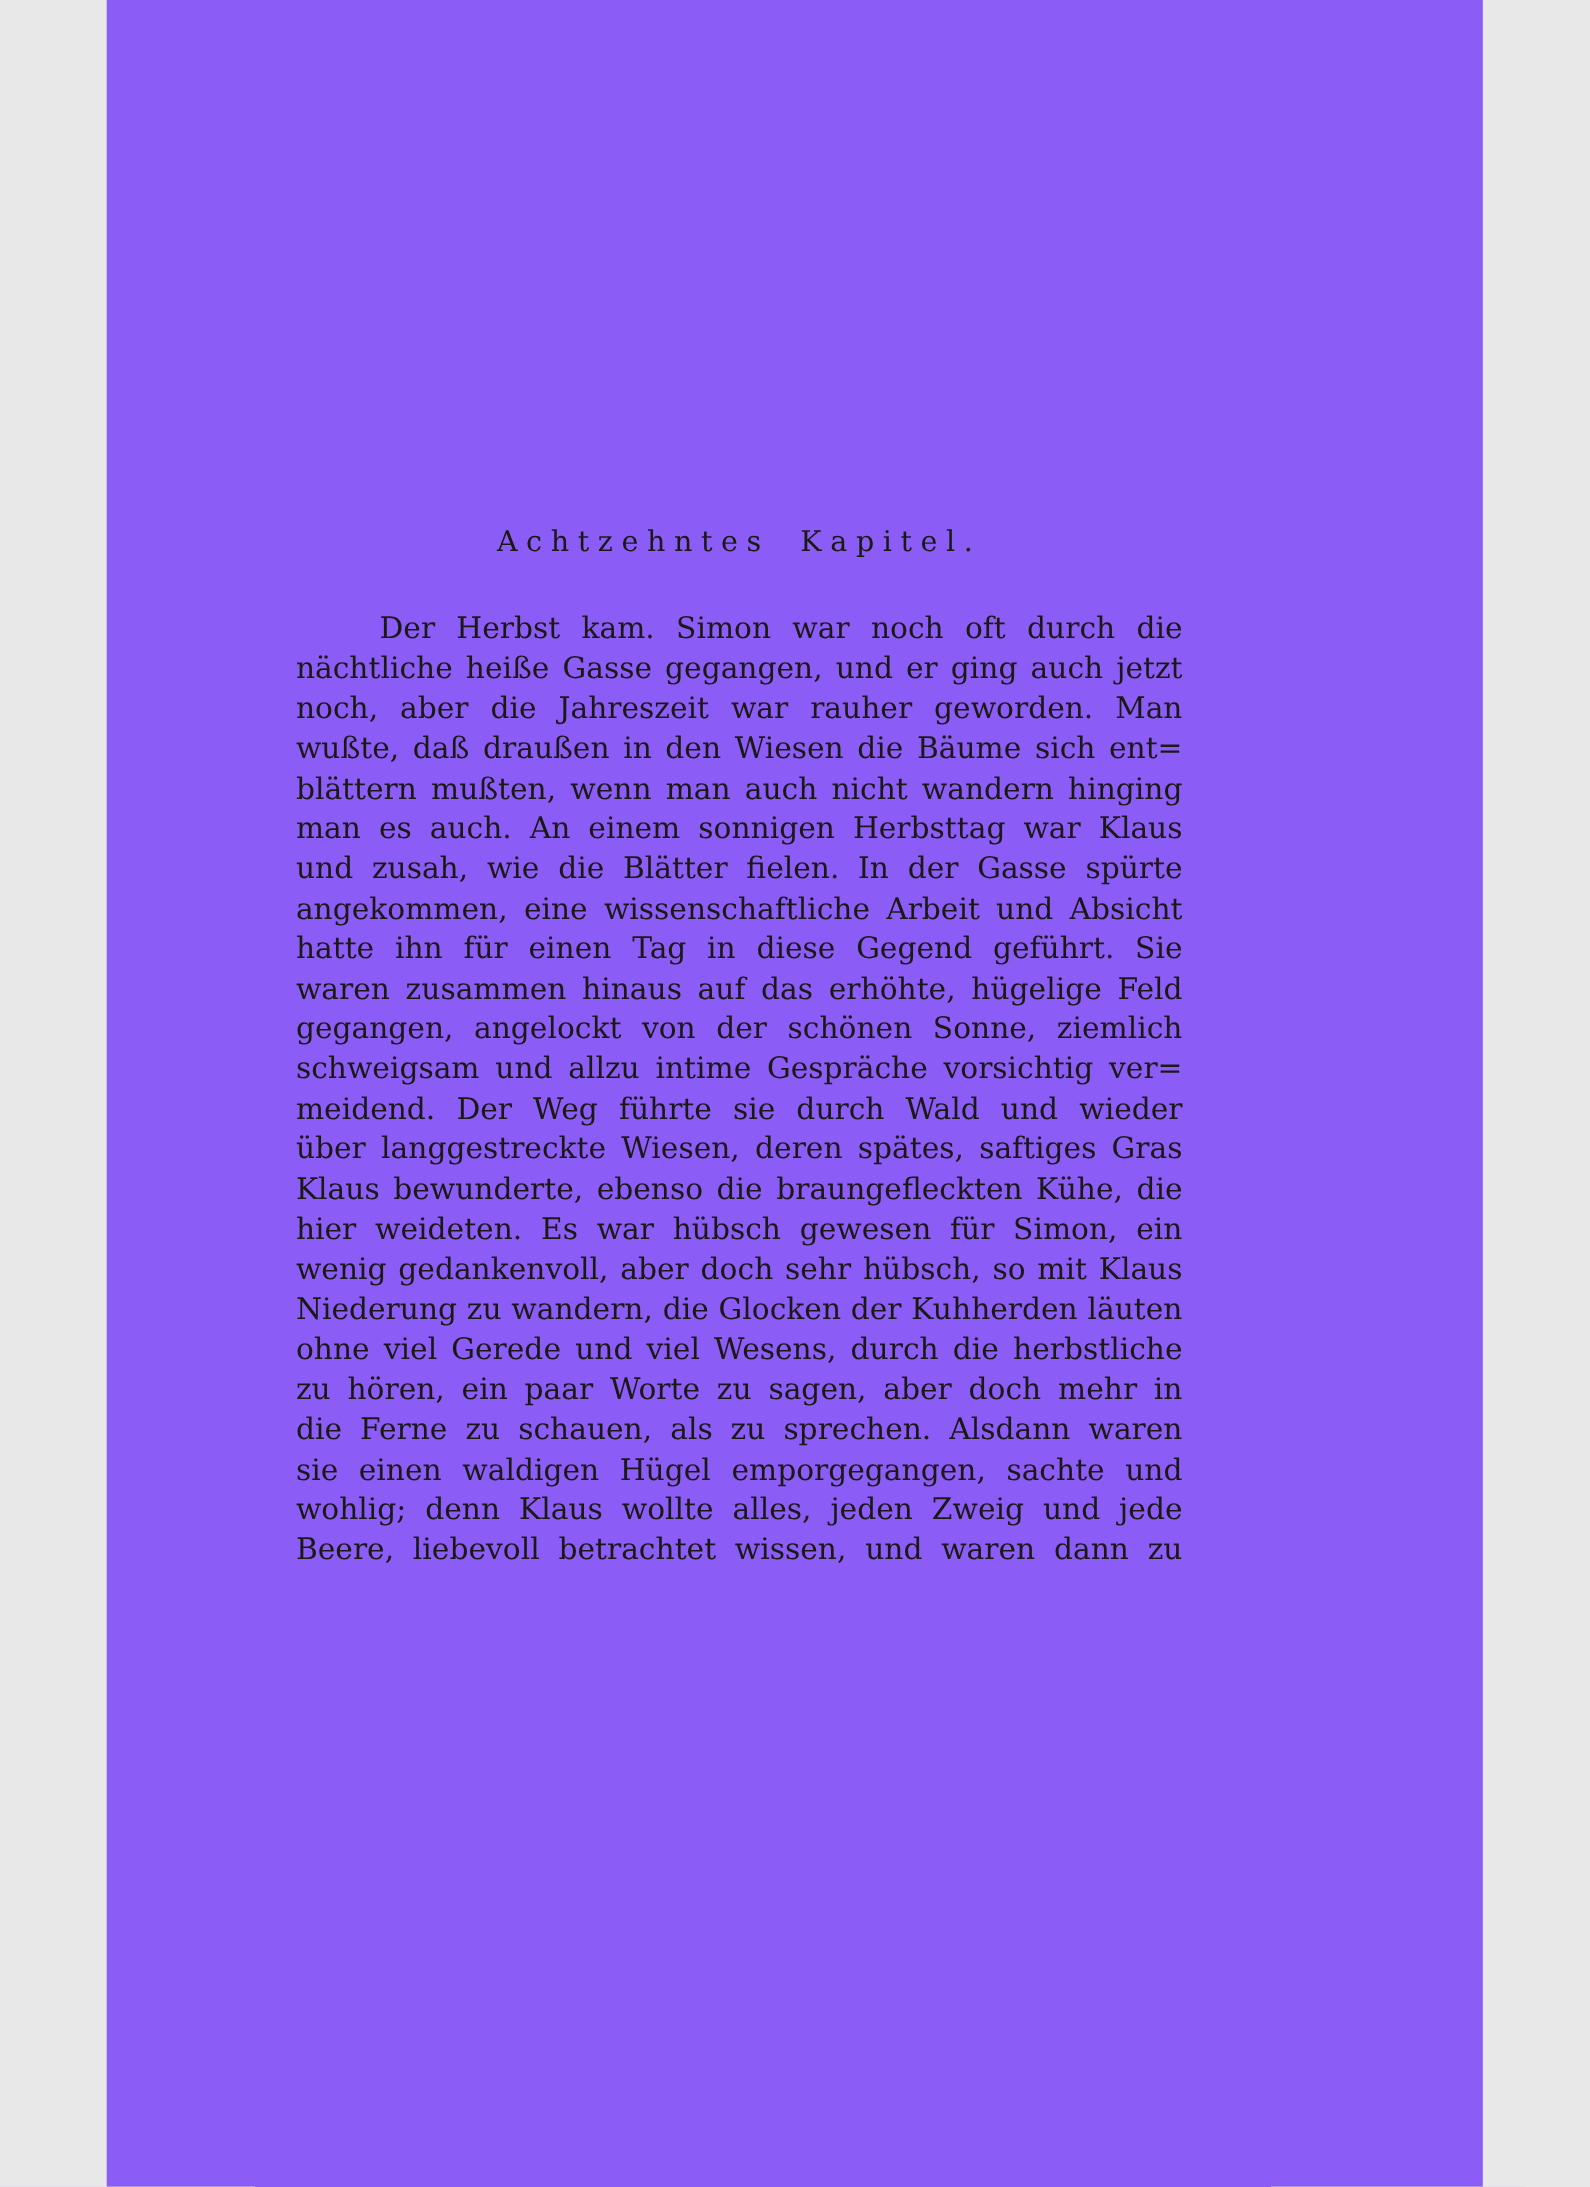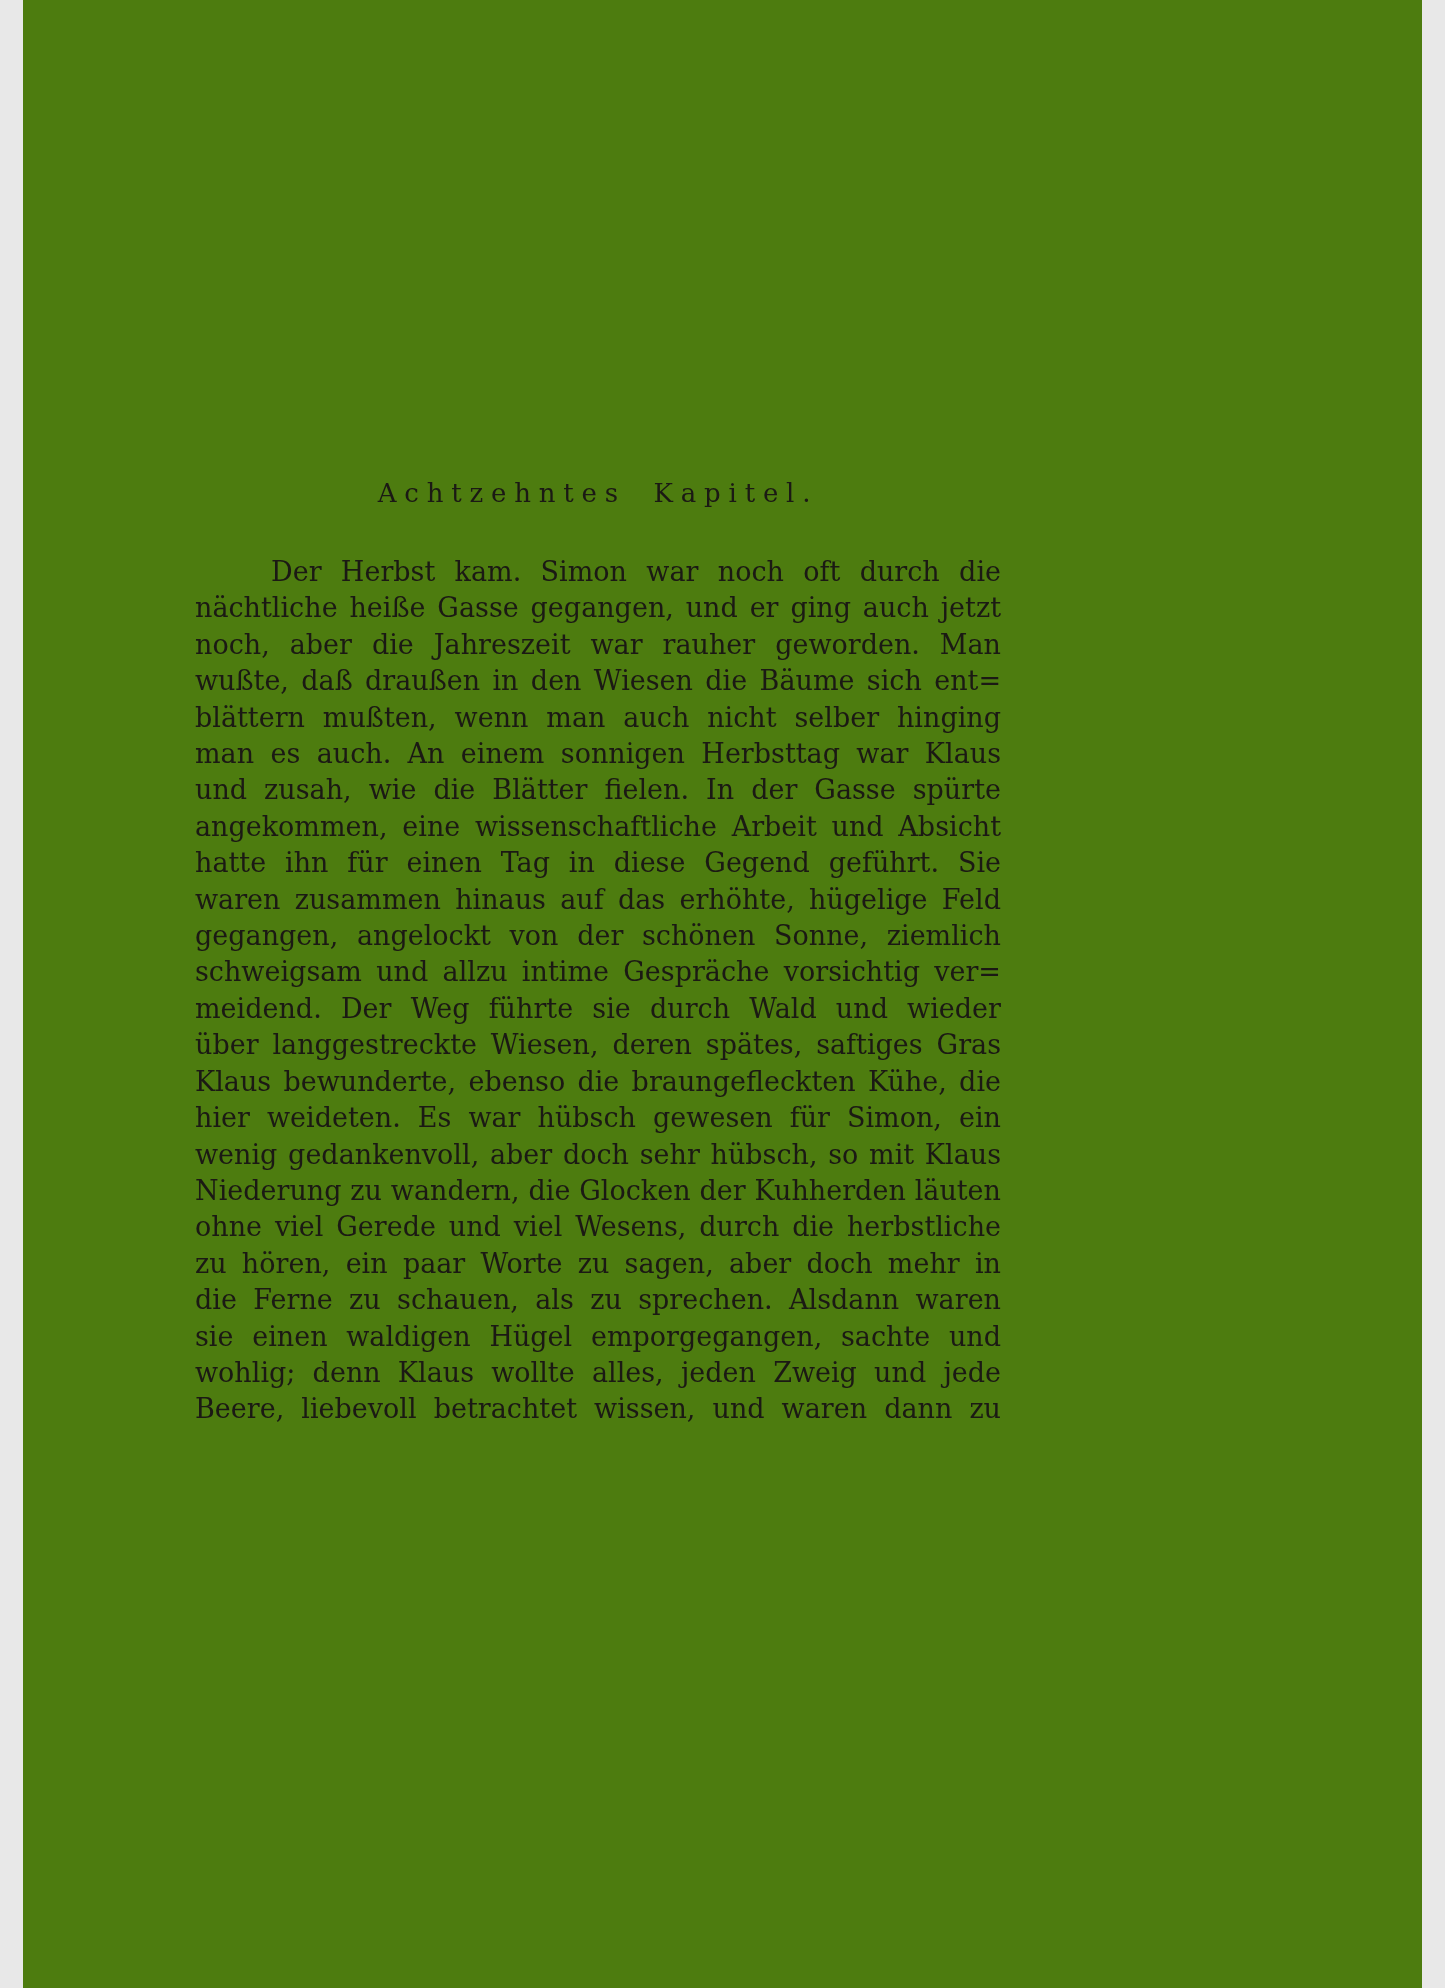--- a/index.html
+++ b/index.html
@@ -2,24 +2,24 @@
 <html><head>
 <meta charset="utf-8">
 <style>
   html, body {
     margin: 0;
     padding: 0;
     background: #e8e8e8;
   }
   .page {
     position: relative;
-    width: 1399px;
+    width: 1251px;
     height: 1988px;
     margin: 0 auto;
-    background: #4d7c0f;
+    background: #8b5cf6;
     overflow: hidden;
     font-family: "DejaVu Serif", "Liberation Serif", serif;
   }
   .content {
     position: absolute;
     left: 172px;
     top: 478px;
     width: 806px;
   }
   .chapter-title {
@@ -50,21 +50,21 @@
 <body>
 
 <div class="page">
   <div class="content">
     <h1 class="chapter-title">Achtzehntes Kapitel.</h1>
     <div class="text-block" id="text-block">
         <div class="line first-line">Der Herbst kam.  Simon war noch oft durch die</div>
         <div class="line">nächtliche heiße Gasse gegangen, und er ging auch jetzt</div>
         <div class="line">noch, aber die Jahreszeit war rauher geworden.  Man</div>
         <div class="line">wußte, daß draußen in den Wiesen die Bäume sich ent=</div>
-        <div class="line">blättern mußten, wenn man auch nicht selber hinging</div>
+        <div class="line">blättern mußten, wenn man auch nicht wandern hinging</div>
         <div class="line">man es auch.  An einem sonnigen Herbsttag war Klaus</div>
         <div class="line">und zusah, wie die Blätter fielen.  In der Gasse spürte</div>
         <div class="line">angekommen, eine wissenschaftliche Arbeit und Absicht</div>
         <div class="line">hatte ihn für einen Tag in diese Gegend geführt.  Sie</div>
         <div class="line">waren zusammen hinaus auf das erhöhte, hügelige Feld</div>
         <div class="line">gegangen, angelockt von der schönen Sonne, ziemlich</div>
         <div class="line">schweigsam und allzu intime Gespräche vorsichtig ver=</div>
         <div class="line">meidend.  Der Weg führte sie durch Wald und wieder</div>
         <div class="line">über langgestreckte Wiesen, deren spätes, saftiges Gras</div>
         <div class="line">Klaus bewunderte, ebenso die braungefleckten Kühe, die</div>

